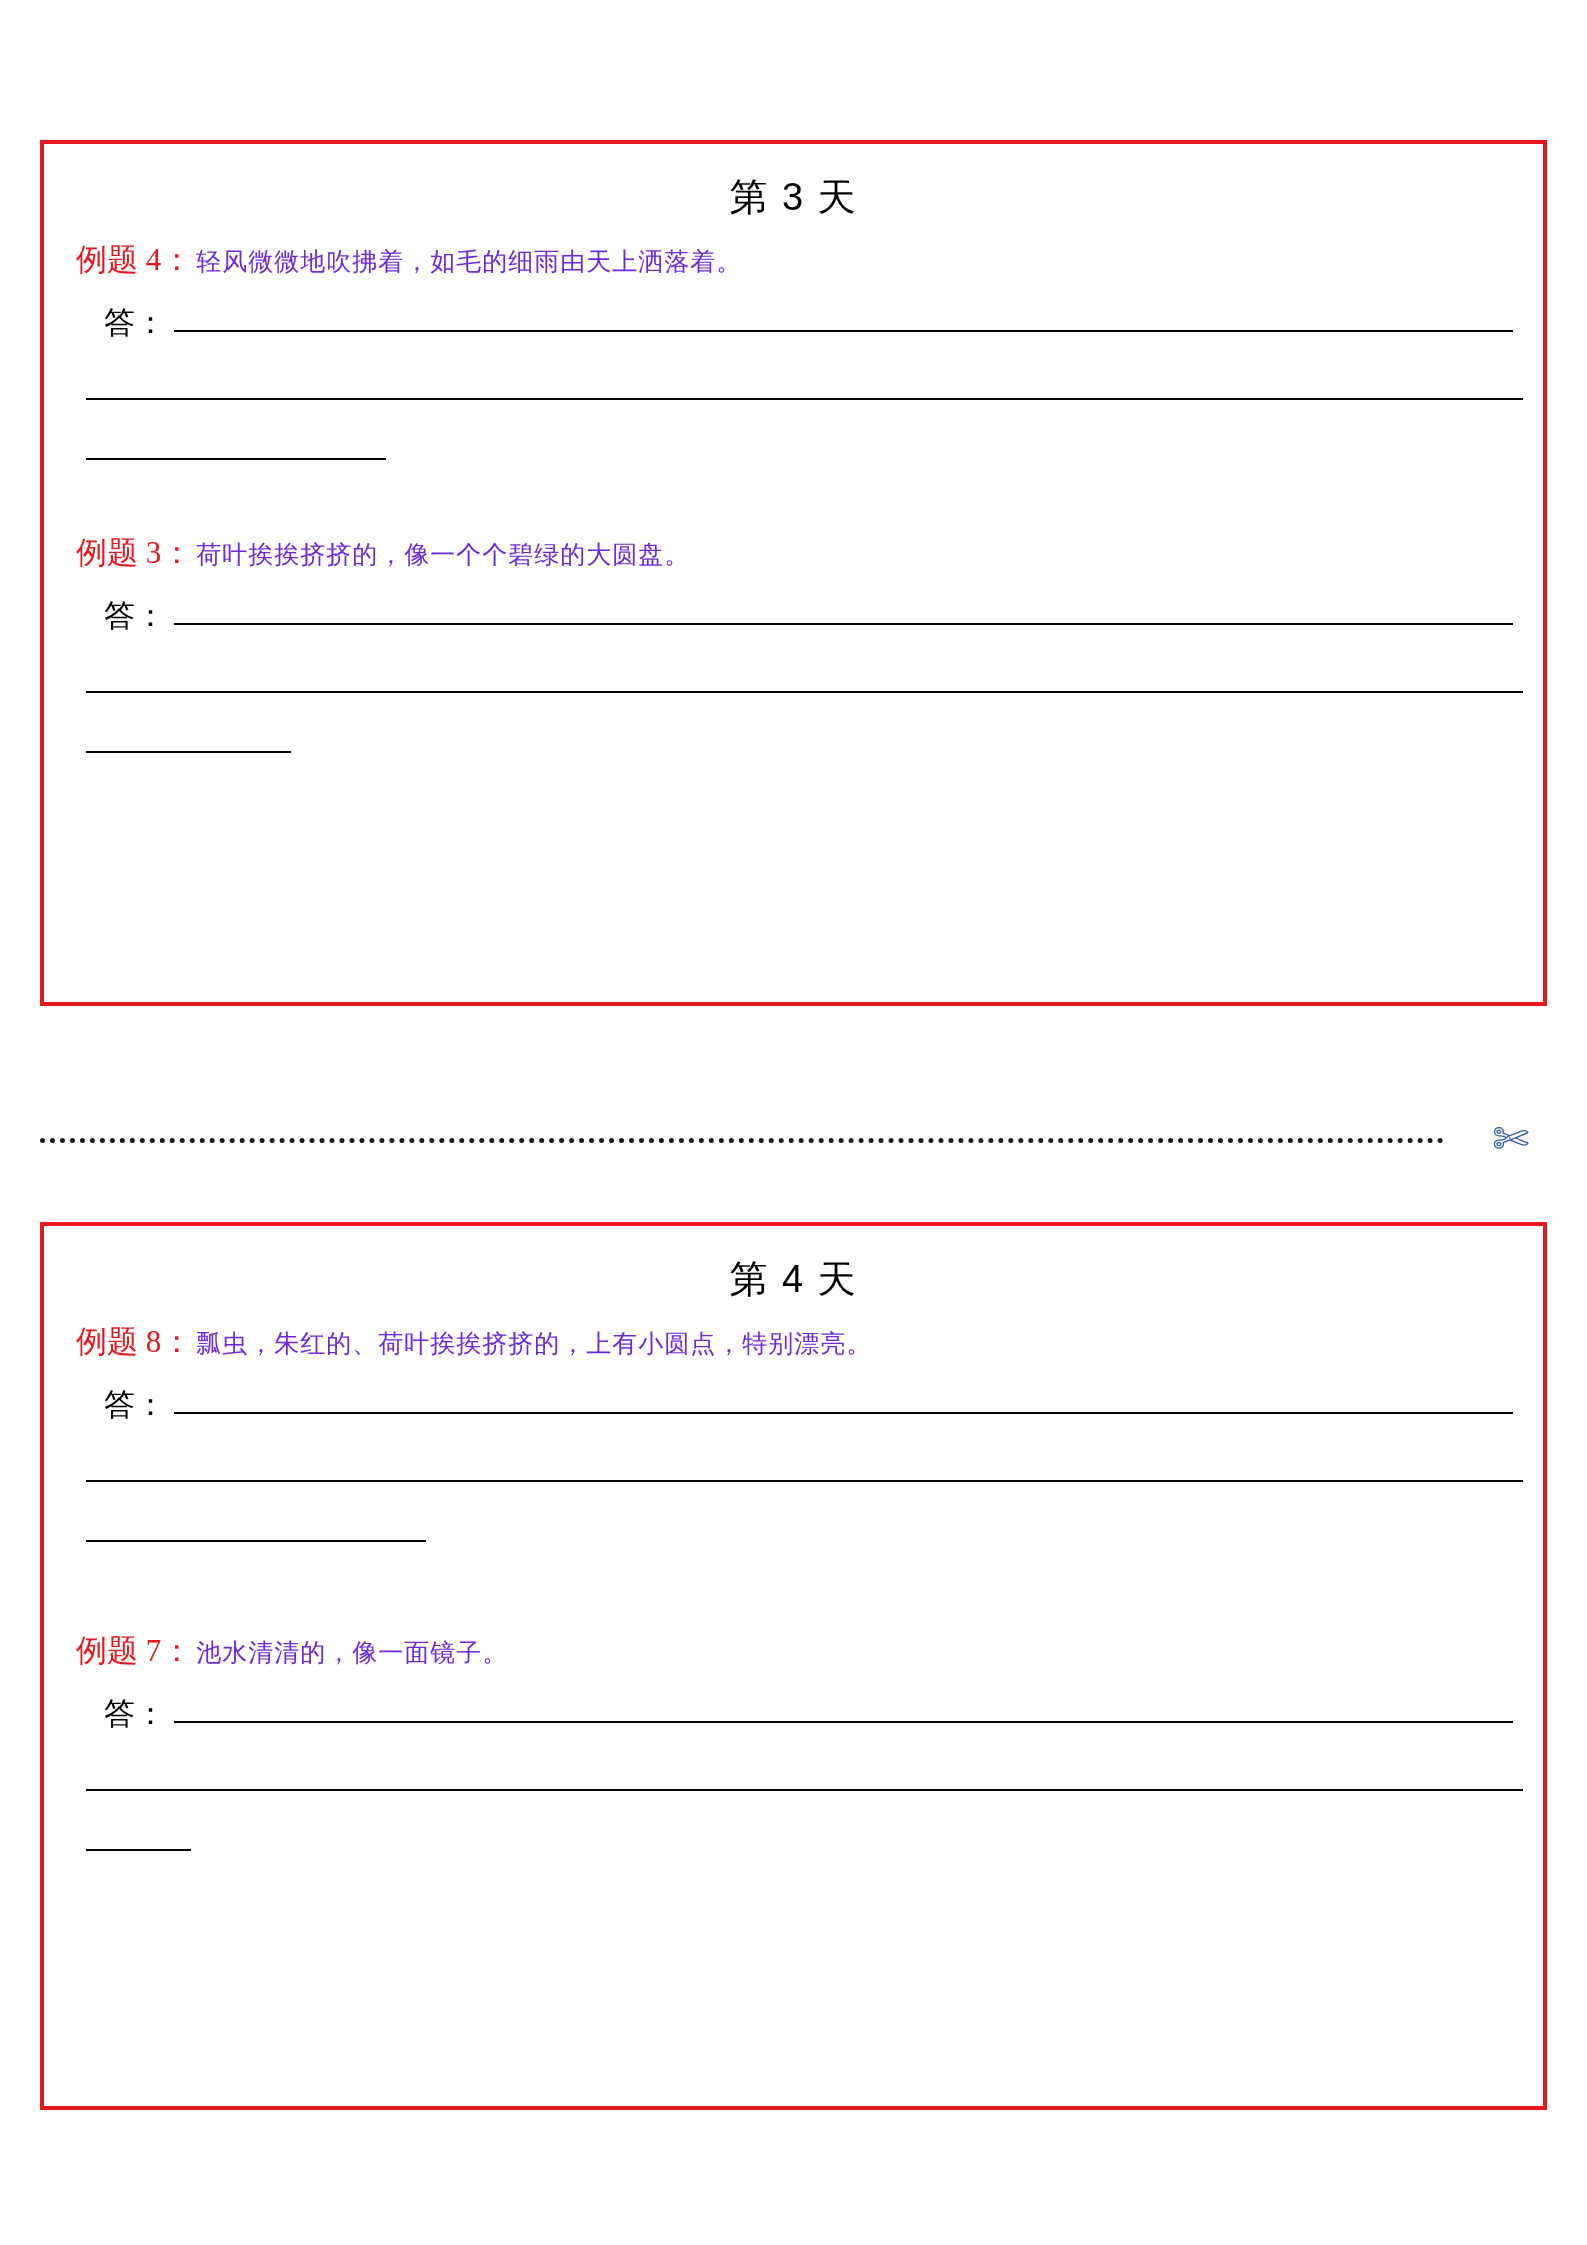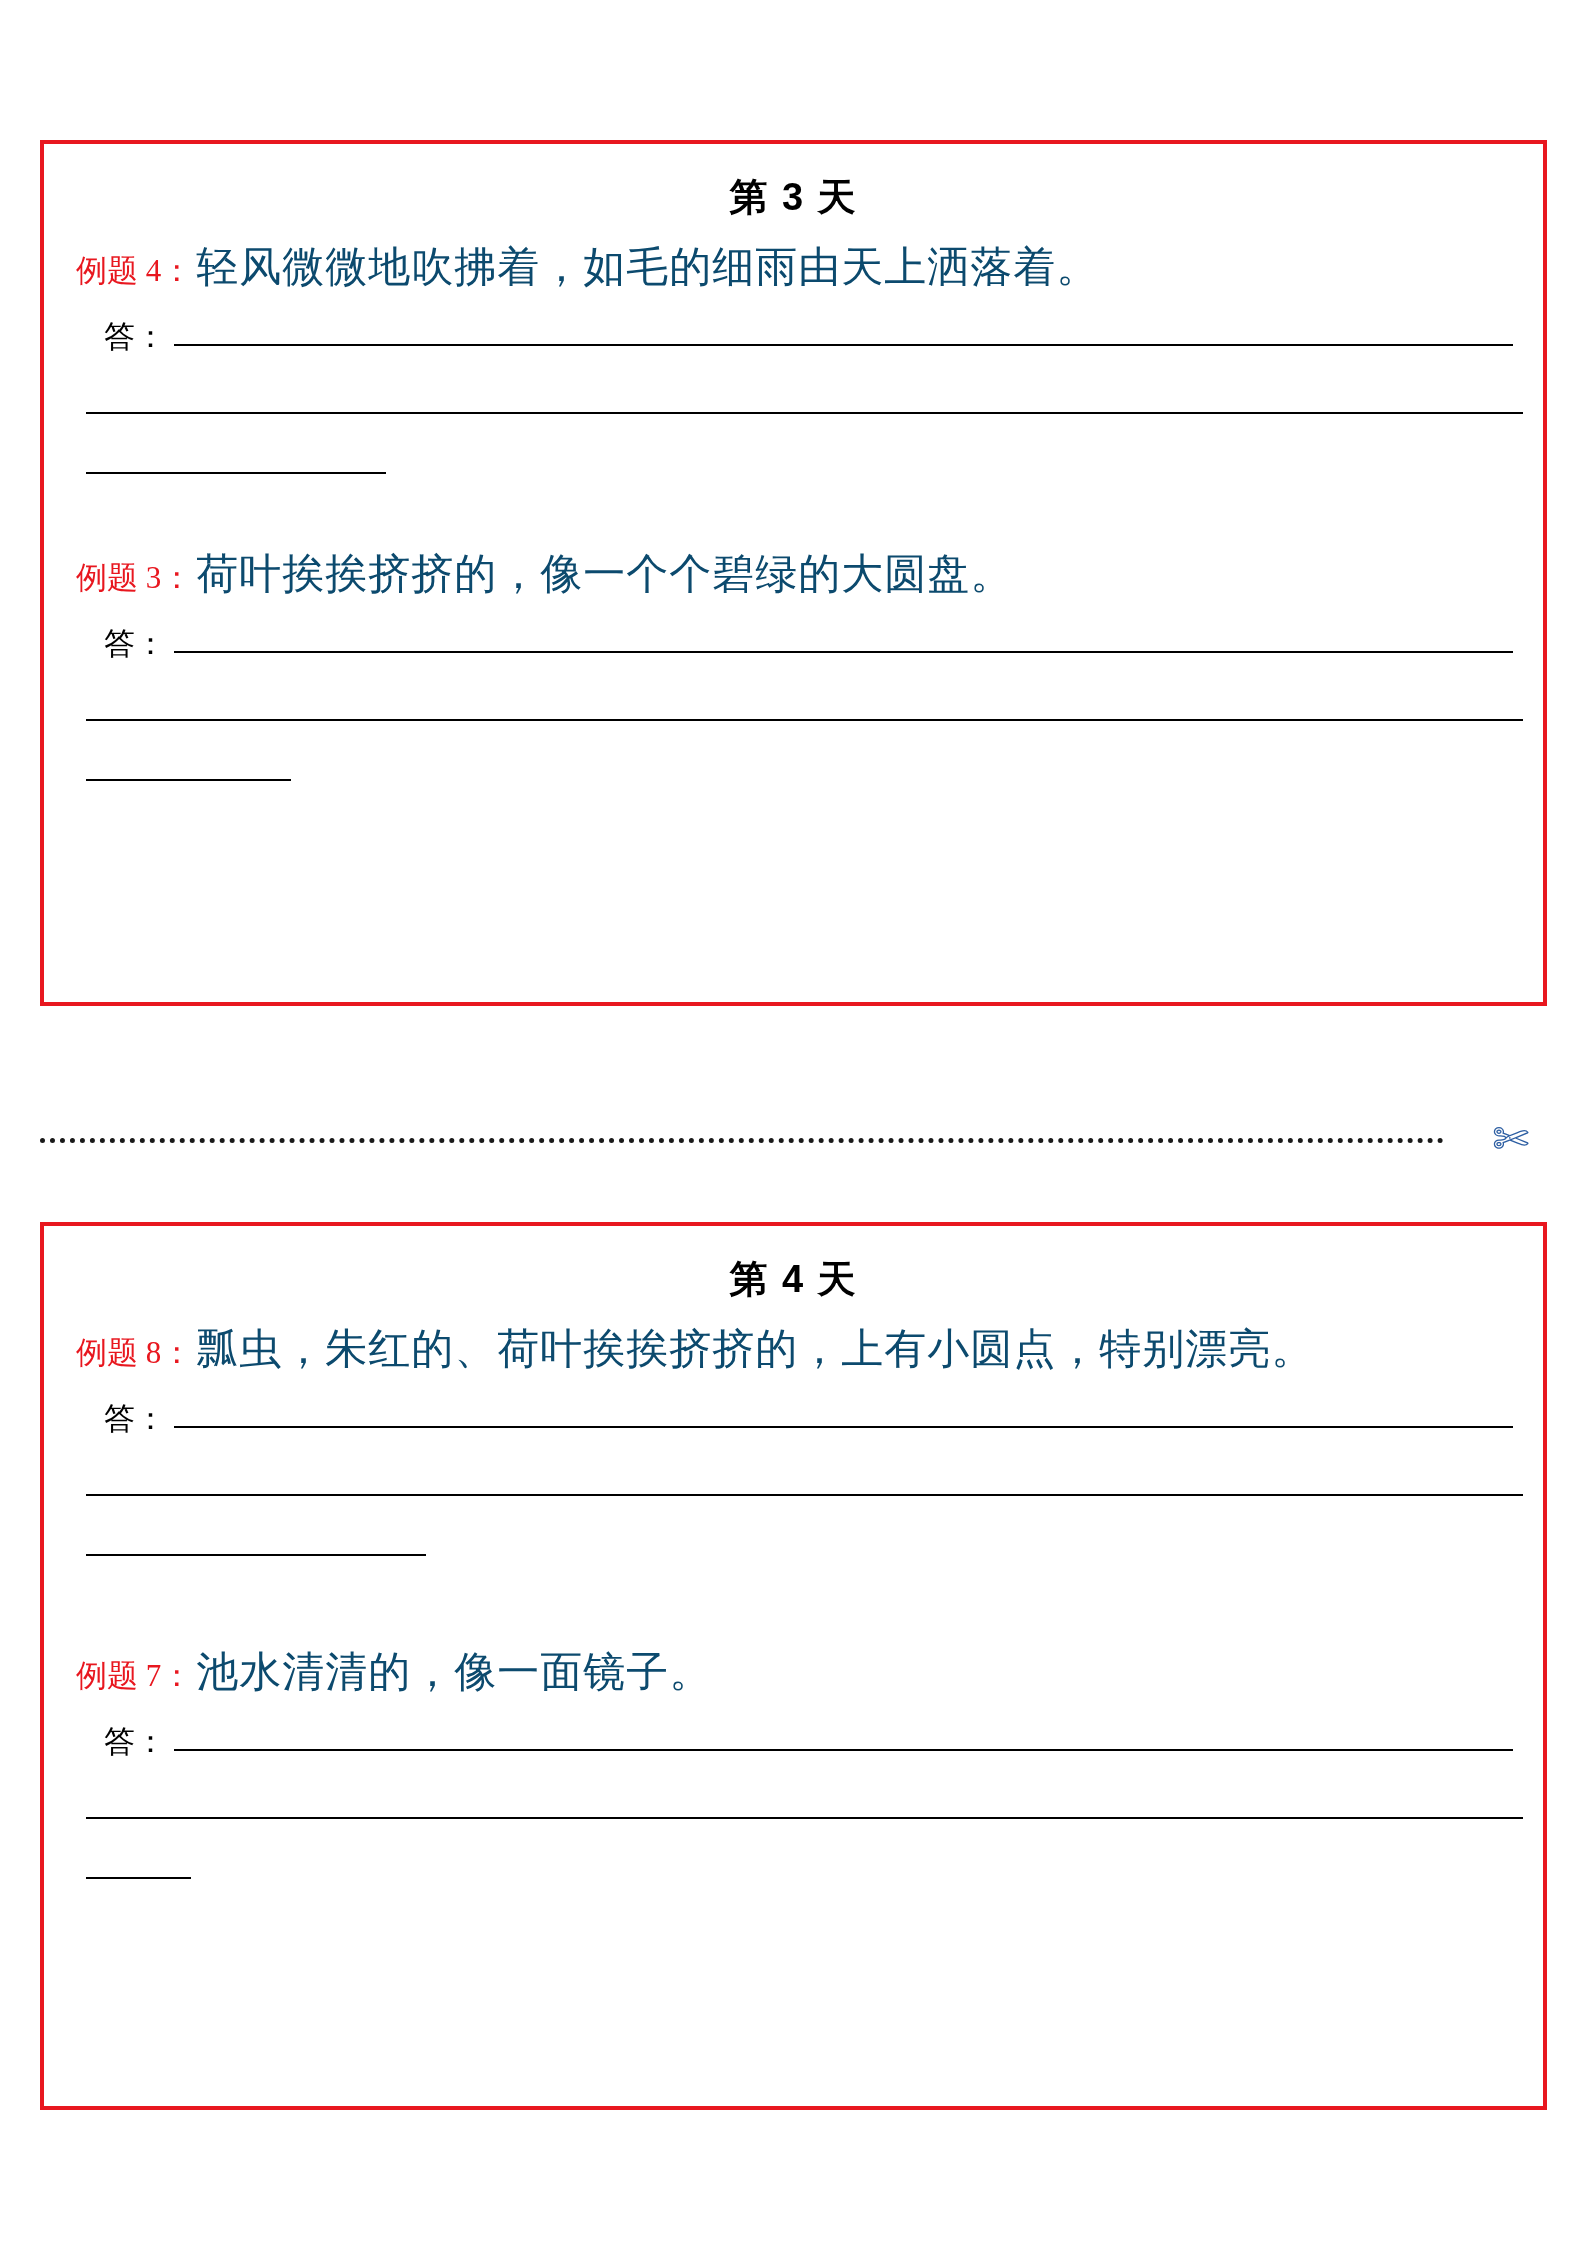--- a/index.html
+++ b/index.html
@@ -28,21 +28,21 @@
     box-sizing: border-box;
     border: 4px solid #e8171f;
     background: #ffffff;
   }
   #card-1 { top: 140px; height: 866px; }
   #card-2 { top: 1222px; height: 888px; }
 
   .card-title {
     text-align: center;
     font-family: "Liberation Sans", "DejaVu Sans", sans-serif;
-    font-weight: bold;
+    font-weight: normal;
     font-size: 38px;
     color: #000000;
     letter-spacing: 2px;
     margin-top: 28px;
     margin-bottom: 16px;
   }
 
   .qrow {
     display: flex;
     align-items: baseline;
@@ -50,22 +50,22 @@
     padding-right: 37px;
     margin-top: 16px;
   }
   .q-label {
     color: #e8171f;
     font-size: 31px;
     white-space: nowrap;
     flex: 0 0 auto;
   }
   .q-text {
-    font-size: 42px;
-    color: #0c4a6e;
+    font-size: 25px;
+    color: #6d28d9;
     margin-left: 4px;
     letter-spacing: 1px;
   }
 
   .answer-block {
     padding-left: 32px;
     padding-right: 30px;
     margin-top: 26px;
   }
   .ans-first {

